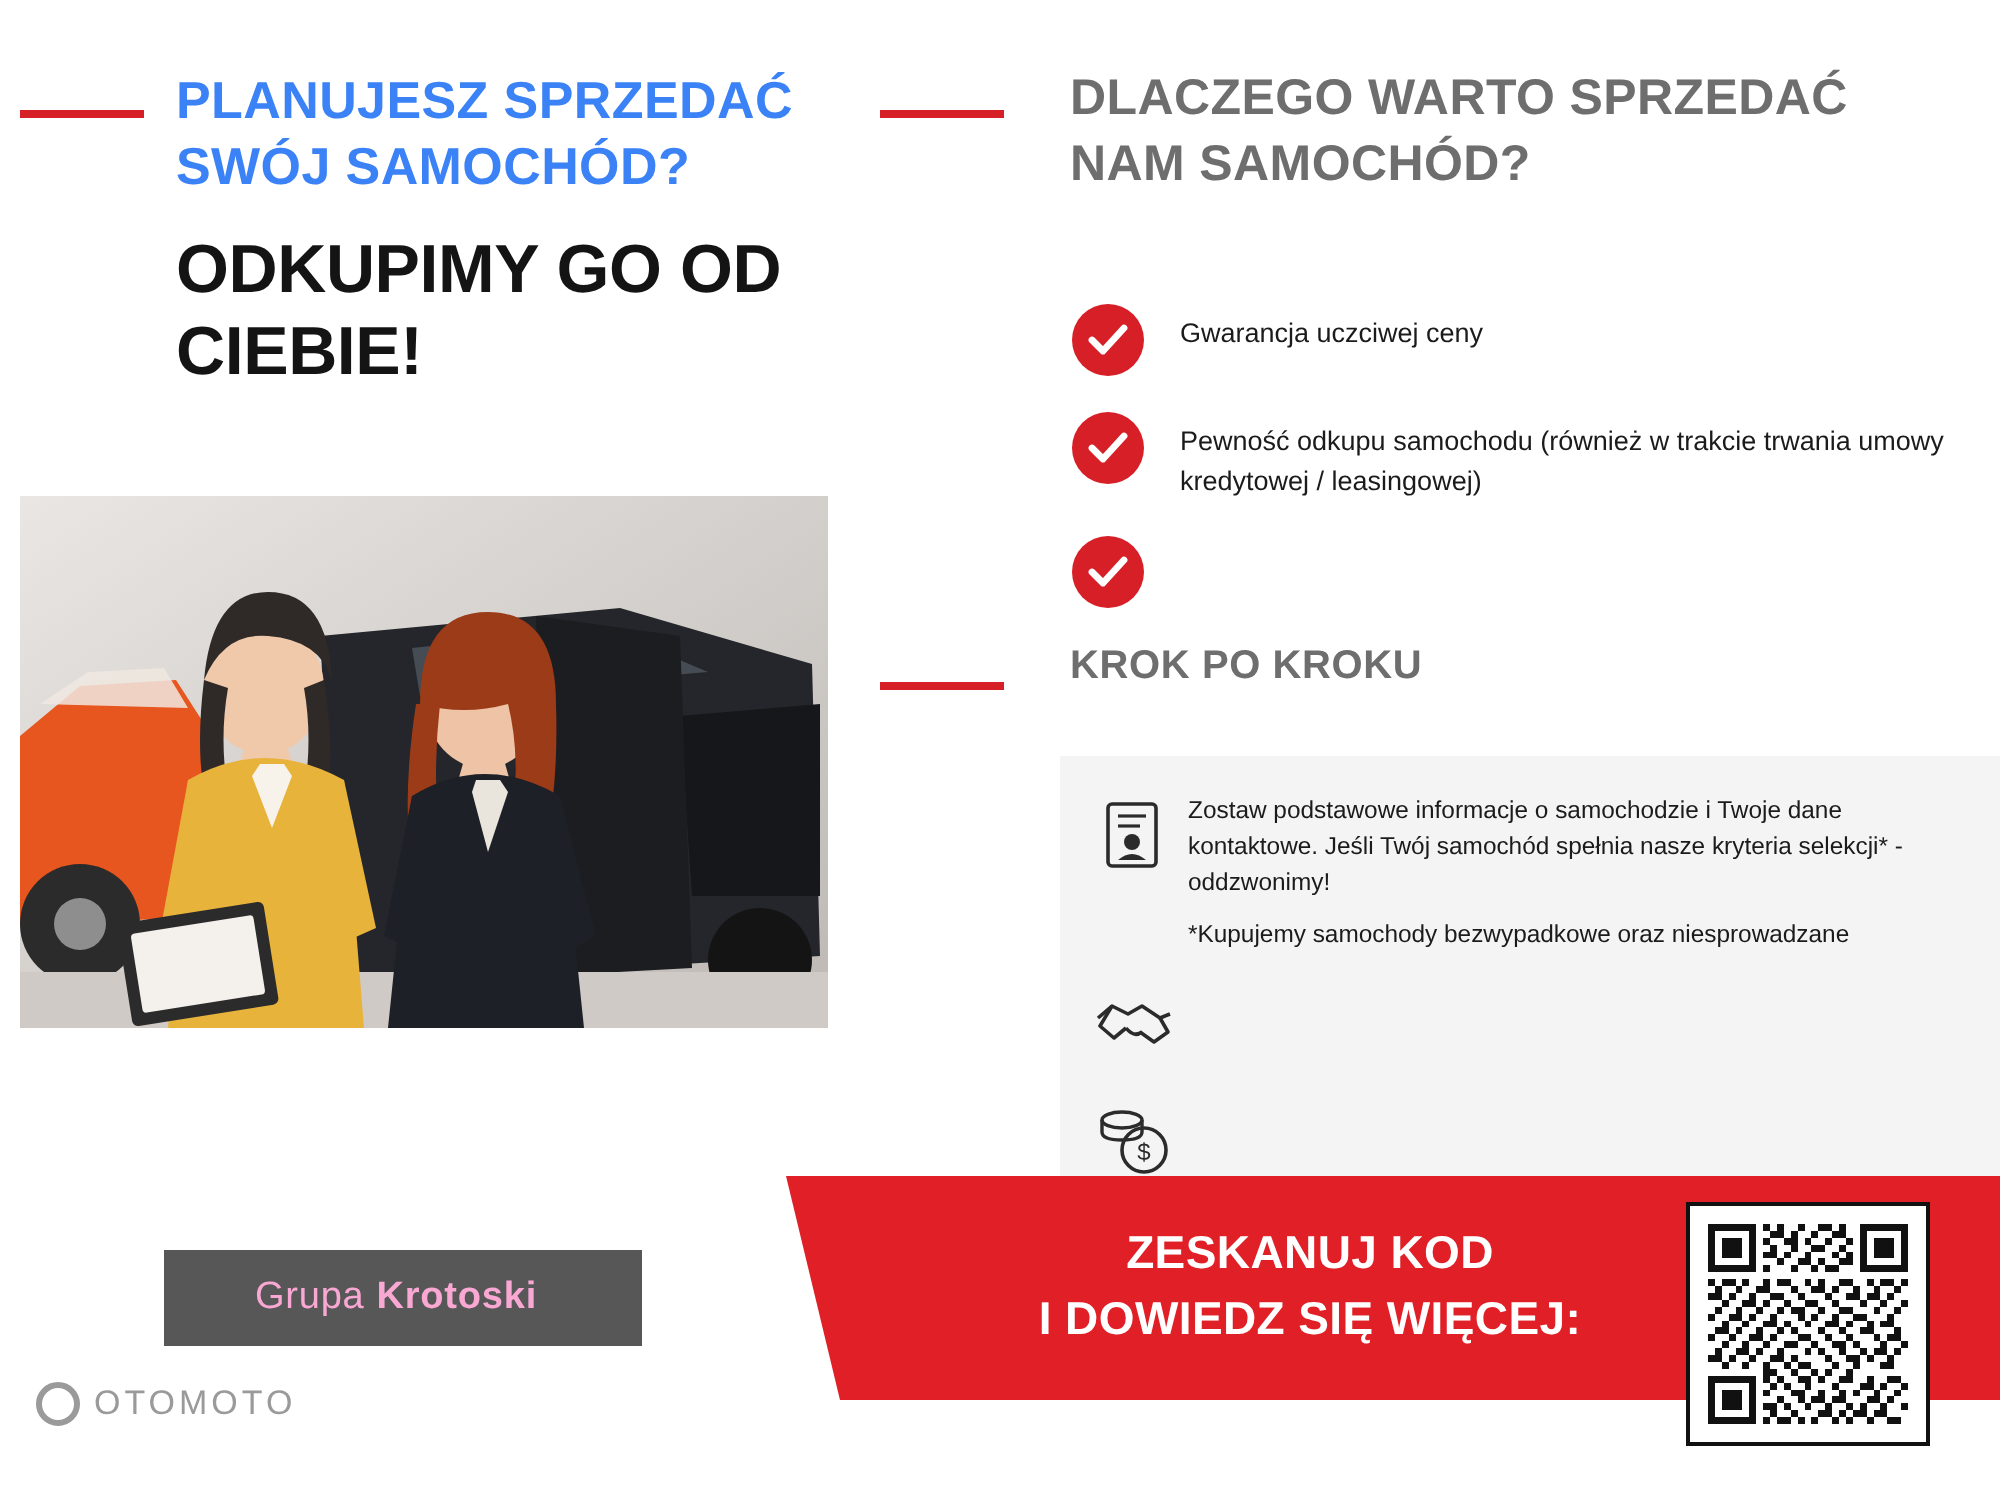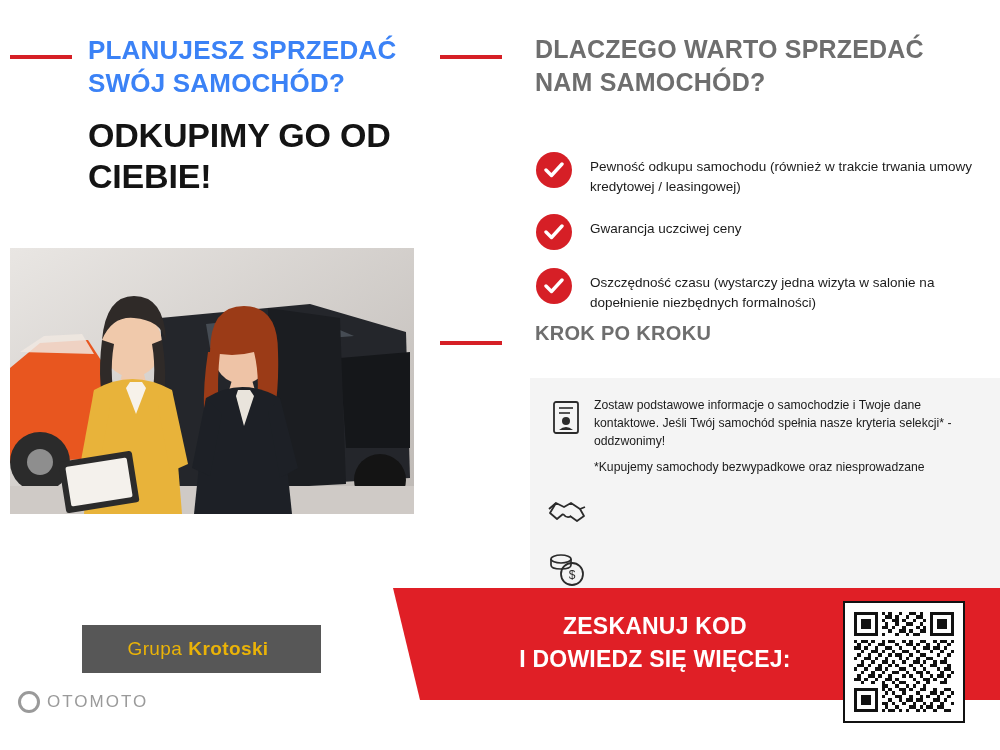--- a/index.html
+++ b/index.html
@@ -242,21 +242,21 @@
   }
   .qr-card svg { display: block; }
 
   .brand-badge {
     position: absolute;
     left: 82px;
     top: 37px;
     width: 232px;
     height: 48px;
     background: #575757;
-    color: #eab308;
+    color: #f9a8d4;
     font-size: 19px;
     letter-spacing: 0.4px;
     display: flex;
     align-items: center;
     justify-content: center;
   }
   .brand-badge b { font-weight: bold; margin-left: 6px; }
   .brand-bar {
     position: absolute;
     left: 312px;
@@ -349,43 +349,42 @@
       </svg>
     </div>
   </div>
 
   <div class="right-col">
 
     <div class="rule r-rule-1"></div>
     <div class="r-head">DLACZEGO WARTO SPRZEDAĆ NAM SAMOCHÓD?</div>
 
     <div class="checklist">
+      <div class="check-row">
+        <div class="check-badge">
+          <svg width="20" height="18" viewBox="0 0 20 18">
+              <path d="M2 9 L7.5 14.5 L18 3" stroke="#ffffff" stroke-width="3.4" fill="none" stroke-linecap="round" stroke-linejoin="round"></path>
+            </svg>
+        </div>
+        <div class="check-text">Gwarancja uczciwej ceny</div>
+      </div>
       <div class="check-row">
         <div class="check-badge">
           <svg width="20" height="18" viewBox="0 0 20 18">
               <path d="M2 9 L7.5 14.5 L18 3" stroke="#ffffff" stroke-width="3.4" fill="none" stroke-linecap="round" stroke-linejoin="round"></path>
             </svg>
         </div>
         <div class="check-text">Pewność odkupu samochodu (również w trakcie trwania umowy kredytowej / leasingowej)</div>
       </div>
       <div class="check-row">
         <div class="check-badge">
           <svg width="20" height="18" viewBox="0 0 20 18">
               <path d="M2 9 L7.5 14.5 L18 3" stroke="#ffffff" stroke-width="3.4" fill="none" stroke-linecap="round" stroke-linejoin="round"></path>
             </svg>
         </div>
-        <div class="check-text">Gwarancja uczciwej ceny</div>
-      </div>
-      <div class="check-row">
-        <div class="check-badge">
-          <svg width="20" height="18" viewBox="0 0 20 18">
-              <path d="M2 9 L7.5 14.5 L18 3" stroke="#ffffff" stroke-width="3.4" fill="none" stroke-linecap="round" stroke-linejoin="round"></path>
-            </svg>
-        </div>
-        <div class="check-text">Oszczędność czasu (wystarczy jedna wizyta w salonie na dopełnienie niezbędnych formalności)</div>
       </div>
     </div>
 
     <div class="rule r-rule-2"></div>
     <div class="r-head-2">KROK PO KROKU</div>
 
     <div class="steps-box">
       <div style="height:18px"></div>
 
       <div class="step-row">

